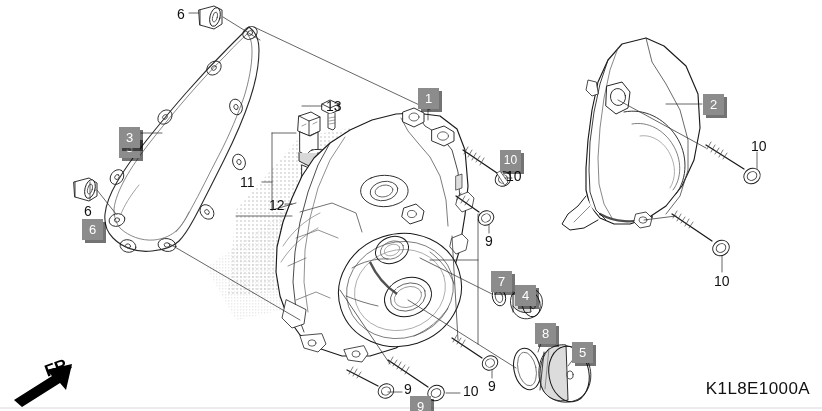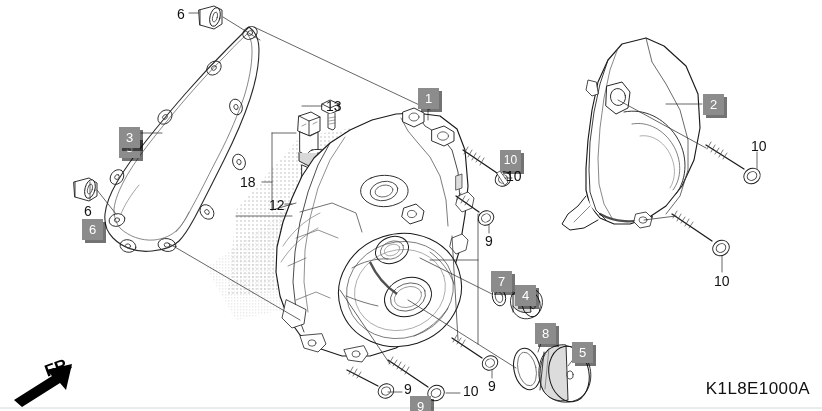--- a/index.html
+++ b/index.html
@@ -487,21 +487,21 @@
 
   <div class="callout" style="left:535px;top:323px;">8</div>
 
   <div class="callout" style="left:410px;top:396px;">9</div>
 
   <div class="callout small" style="left:500px;top:150px;">10</div>
 
   <div class="numlabel" style="left:177px;top:7px;">6</div>
   <div class="numlabel" style="left:84px;top:204px;">6</div>
   <div class="numlabel" style="left:286px;top:99px;margin-left:40px;">13</div>
-  <div class="numlabel" style="left:240px;top:175px;">18</div>
+  <div class="numlabel" style="left:240px;top:175px;">11</div>
   <div class="numlabel" style="left:269px;top:198px;">12</div>
   <div class="numlabel" style="left:485px;top:234px;">9</div>
   <div class="numlabel" style="left:488px;top:379px;">9</div>
   <div class="numlabel" style="left:404px;top:382px;">9</div>
   <div class="numlabel" style="left:506px;top:169px;">10</div>
   <div class="numlabel" style="left:463px;top:384px;">10</div>
   <div class="numlabel" style="left:751px;top:139px;">10</div>
   <div class="numlabel" style="left:714px;top:274px;">10</div>
 
   <div class="frtext">FR.</div>

